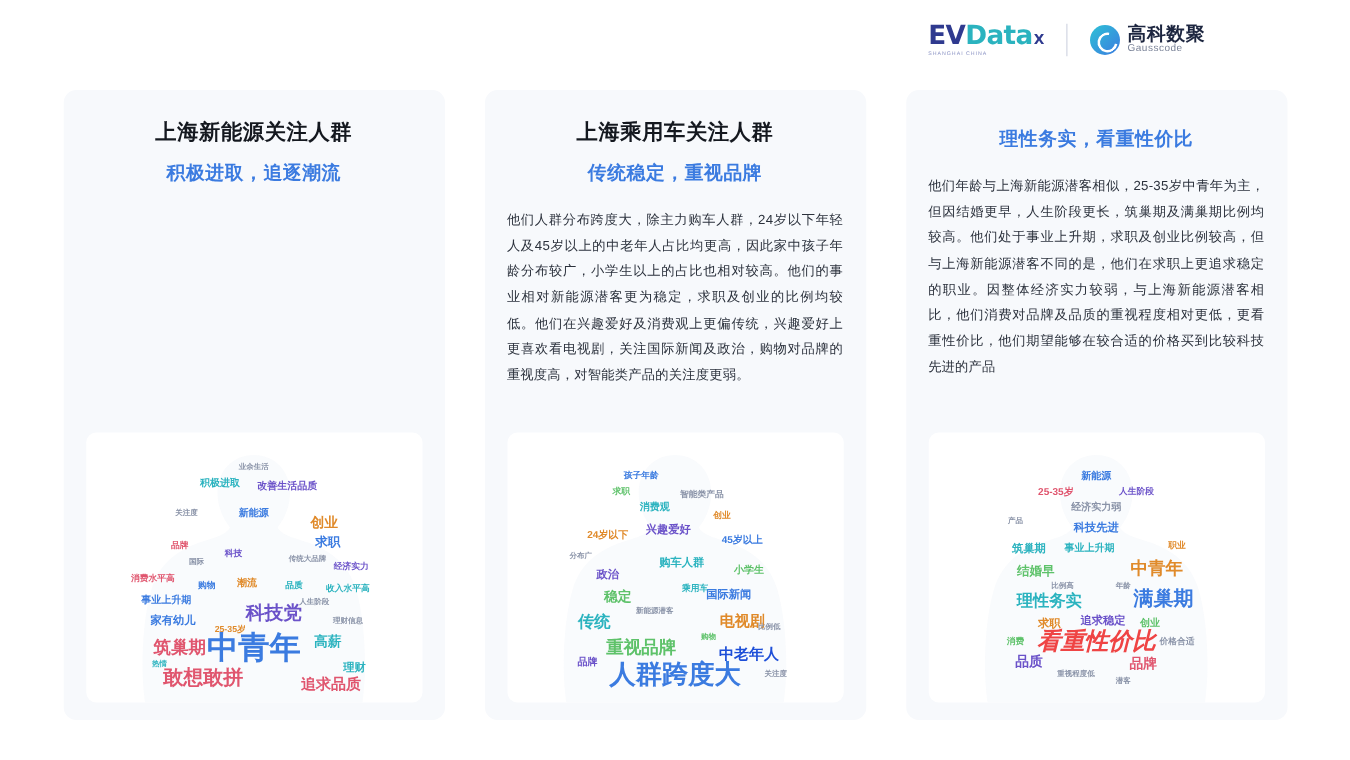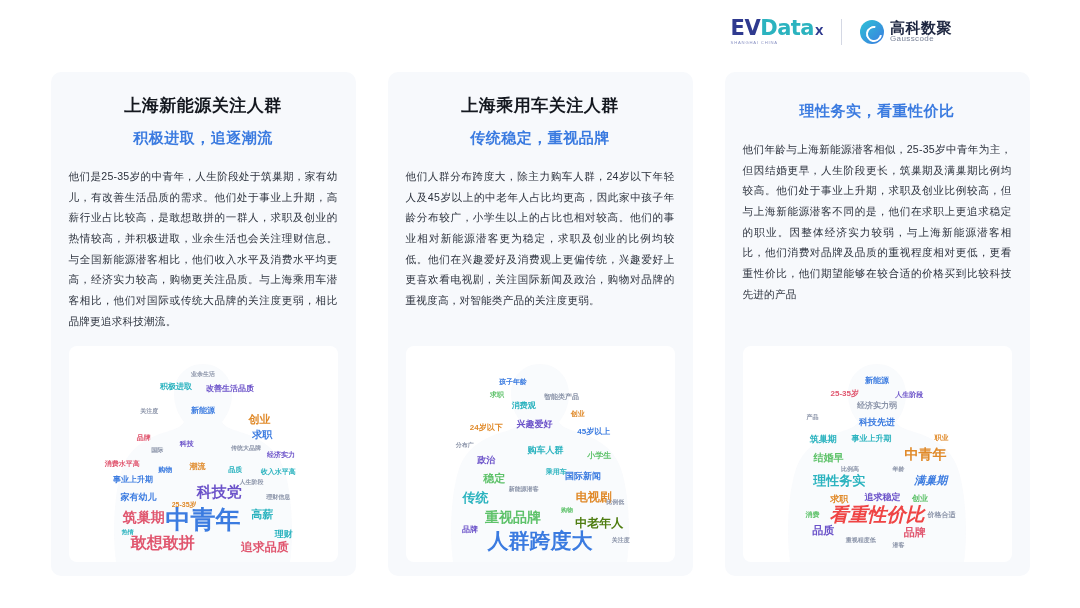--- a/index.html
+++ b/index.html
@@ -11,21 +11,21 @@
     height: 608px;
     background: #ffffff;
     font-family: "Liberation Sans", sans-serif;
     overflow: hidden;
     position: relative;
   }
   
   .header {
     position: absolute;
     top: 0;
-    left: 4px;
+    left: 16px;
     width: 976px;
     height: 62px;
   }
   .logo-group {
     position: absolute;
     right: 28px;
     top: 18px;
     display: flex;
     align-items: center;
     gap: 10px;
@@ -194,21 +194,20 @@
       </div>
     </div>
   </div>
 </div>
 
 <div class="cards">
 
   <div class="card">
     <div class="card-title">上海新能源关注人群</div>
     <div class="card-subtitle">积极进取，追逐潮流</div>
-    <div class="card-body">他们是25-35岁的中青年，人生阶段处于筑巢期，家有幼儿，有改善生活品质的需求。他们处于事业上升期，高薪行业占比较高，是敢想敢拼的一群人，求职及创业的热情较高，并积极进取，业余生活也会关注理财信息。与全国新能源潜客相比，他们收入水平及消费水平均更高，经济实力较高，购物更关注品质。与上海乘用车潜客相比，他们对国际或传统大品牌的关注度更弱，相比品牌更追求科技潮流。</div>
     <div class="wordcloud-wrap">
       <svg class="silhouette" viewBox="0 0 269 216" preserveAspectRatio="none">
         <path d="M134 18c-17 0-29 13-29 30 0 12 5 22 10 28-2 4-8 7-18 10-24 7-39 19-45 40-5 17-7 40-7 60 0 12 1 22 2 30h174c1-8 2-18 2-30 0-20-2-43-7-60-6-21-21-33-45-40-10-3-16-6-18-10 5-6 10-16 10-28 0-17-12-30-29-30z" fill="#eef2f8"></path>
       </svg>
       <div class="wordcloud">
           <span class="wc-word" style="left: 50%; top: 80%; font-size: 25px; color: rgb(59, 123, 224);">中青年</span>
           <span class="wc-word" style="left: 35%; top: 91%; font-size: 16px; color: rgb(224, 85, 110);">敢想敢拼</span>
           <span class="wc-word" style="left: 73%; top: 93%; font-size: 12px; color: rgb(224, 85, 110);">追求品质</span>
           <span class="wc-word" style="left: 56%; top: 67%; font-size: 15px; color: rgb(107, 82, 201);">科技党</span>
           <span class="wc-word" style="left: 28%; top: 79%; font-size: 14px; color: rgb(224, 85, 110);">筑巢期</span>
@@ -245,21 +244,21 @@
     <div class="card-title">上海乘用车关注人群</div>
     <div class="card-subtitle">传统稳定，重视品牌</div>
     <div class="card-body">他们人群分布跨度大，除主力购车人群，24岁以下年轻人及45岁以上的中老年人占比均更高，因此家中孩子年龄分布较广，小学生以上的占比也相对较高。他们的事业相对新能源潜客更为稳定，求职及创业的比例均较低。他们在兴趣爱好及消费观上更偏传统，兴趣爱好上更喜欢看电视剧，关注国际新闻及政治，购物对品牌的重视度高，对智能类产品的关注度更弱。</div>
     <div class="wordcloud-wrap">
       <svg class="silhouette" viewBox="0 0 269 216" preserveAspectRatio="none">
         <path d="M134 18c-17 0-29 13-29 30 0 12 5 22 10 28-2 4-8 7-18 10-24 7-39 19-45 40-5 17-7 40-7 60 0 12 1 22 2 30h174c1-8 2-18 2-30 0-20-2-43-7-60-6-21-21-33-45-40-10-3-16-6-18-10 5-6 10-16 10-28 0-17-12-30-29-30z" fill="#eef2f8"></path>
       </svg>
       <div class="wordcloud">
           <span class="wc-word" style="left: 50%; top: 90%; font-size: 21px; color: rgb(59, 123, 224);">人群跨度大</span>
           <span class="wc-word" style="left: 40%; top: 79%; font-size: 14px; color: rgb(94, 194, 106);">重视品牌</span>
-          <span class="wc-word" style="left: 72%; top: 82%; font-size: 12px; color: #4d7c0f;">中老年人</span>
+          <span class="wc-word" style="left: 72%; top: 82%; font-size: 12px; color: #1d4ed8;">中老年人</span>
           <span class="wc-word" style="left: 26%; top: 70%; font-size: 13px; color: rgb(43, 179, 191);">传统</span>
           <span class="wc-word" style="left: 70%; top: 70%; font-size: 12px; color: rgb(224, 138, 42);">电视剧</span>
           <span class="wc-word" style="left: 33%; top: 61%; font-size: 11px; color: rgb(94, 194, 106);">稳定</span>
           <span class="wc-word" style="left: 66%; top: 60%; font-size: 9px; color: rgb(59, 123, 224);">国际新闻</span>
           <span class="wc-word" style="left: 30%; top: 53%; font-size: 9px; color: rgb(107, 82, 201);">政治</span>
           <span class="wc-word" style="left: 52%; top: 48%; font-size: 9px; color: rgb(43, 179, 191);">购车人群</span>
           <span class="wc-word" style="left: 72%; top: 51%; font-size: 8px; color: rgb(94, 194, 106);">小学生</span>
           <span class="wc-word" style="left: 30%; top: 38%; font-size: 8px; color: rgb(224, 138, 42);">24岁以下</span>
           <span class="wc-word" style="left: 70%; top: 40%; font-size: 8px; color: rgb(59, 123, 224);">45岁以上</span>
           <span class="wc-word" style="left: 48%; top: 36%; font-size: 9px; color: rgb(107, 82, 201);">兴趣爱好</span>
@@ -286,21 +285,21 @@
       <svg class="silhouette" viewBox="0 0 269 216" preserveAspectRatio="none">
         <path d="M134 18c-17 0-29 13-29 30 0 12 5 22 10 28-2 4-8 7-18 10-24 7-39 19-45 40-5 17-7 40-7 60 0 12 1 22 2 30h174c1-8 2-18 2-30 0-20-2-43-7-60-6-21-21-33-45-40-10-3-16-6-18-10 5-6 10-16 10-28 0-17-12-30-29-30z" fill="#eef2f8"></path>
       </svg>
       <div class="wordcloud">
           <span class="wc-word" style="left: 50%; top: 78%; font-size: 19px; color: #ef4444; font-style: italic;">看重性价比</span>
           <span class="wc-word" style="left: 68%; top: 50%; font-size: 14px; color: rgb(224, 138, 42);">中青年</span>
           <span class="wc-word" style="left: 36%; top: 62%; font-size: 13px; color: rgb(43, 179, 191);">理性务实</span>
           <span class="wc-word" style="left: 30%; top: 85%; font-size: 11px; color: rgb(107, 82, 201);">品质</span>
           <span class="wc-word" style="left: 64%; top: 86%; font-size: 11px; color: rgb(224, 85, 110);">品牌</span>
           <span class="wc-word" style="left: 32%; top: 52%; font-size: 10px; color: rgb(94, 194, 106);">结婚早</span>
-          <span class="wc-word" style="left: 70%; top: 62%; font-size: 11px; color: rgb(59, 123, 224); font-style: italic;">满巢期</span>
+          <span class="wc-word" style="left: 70%; top: 62%; font-size: 16px; color: rgb(59, 123, 224);">满巢期</span>
           <span class="wc-word" style="left: 30%; top: 43%; font-size: 9px; color: rgb(43, 179, 191);">筑巢期</span>
           <span class="wc-word" style="left: 52%; top: 70%; font-size: 9px; color: rgb(107, 82, 201);">追求稳定</span>
           <span class="wc-word" style="left: 36%; top: 71%; font-size: 9px; color: rgb(224, 138, 42);">求职</span>
           <span class="wc-word" style="left: 66%; top: 71%; font-size: 8px; color: rgb(94, 194, 106);">创业</span>
           <span class="wc-word" style="left: 50%; top: 35%; font-size: 9px; color: rgb(59, 123, 224);">科技先进</span>
           <span class="wc-word" style="left: 48%; top: 43%; font-size: 8px; color: rgb(43, 179, 191);">事业上升期</span>
           <span class="wc-word" style="left: 50%; top: 28%; font-size: 8px; color: rgb(138, 147, 168);">经济实力弱</span>
           <span class="wc-word" style="left: 38%; top: 22%; font-size: 8px; color: rgb(224, 85, 110);">25-35岁</span>
           <span class="wc-word" style="left: 62%; top: 22%; font-size: 7px; color: rgb(107, 82, 201);">人生阶段</span>
           <span class="wc-word" style="left: 50%; top: 16%; font-size: 8px; color: rgb(59, 123, 224);">新能源</span>

